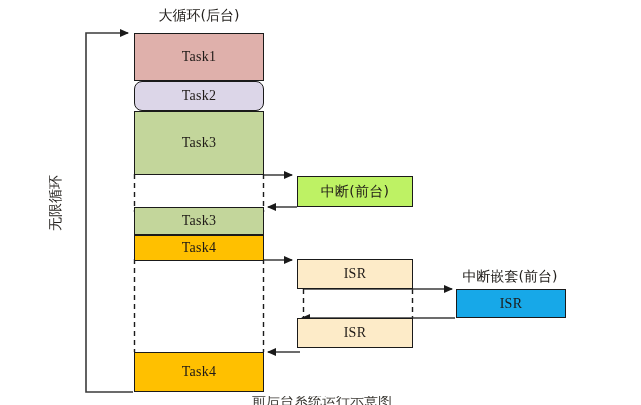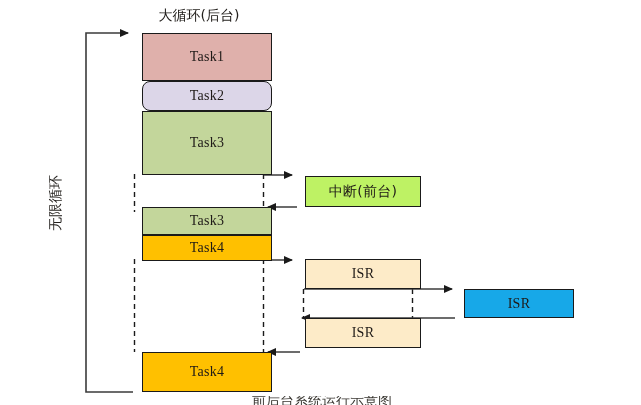--- a/index.html
+++ b/index.html
@@ -13,21 +13,20 @@
   #stage{position:absolute;inset:0;width:641px;height:312px;}
   .box{
     position:absolute;
     box-sizing:border-box;
     border:1.2px solid #1a1a1a;
     display:flex;align-items:center;justify-content:center;
     color:#1f1a17;
     font-size:14px;
     letter-spacing:.3px;
     white-space:nowrap;
-    margin-left:8px;
   }
   .label{
     position:absolute;
     color:#23201d;
     font-size:15px;
     white-space:nowrap;
     display:flex;align-items:center;justify-content:center;
   }
   .cjk{font-family:"DejaVu Sans","Liberation Sans",sans-serif;font-size:14px;}
   .vlabel{
@@ -80,20 +79,21 @@
 
     <path d="M304,289 L452,289" fill="none" stroke="#3b3b3b" stroke-width="1.5" marker-end="url(#ah)"></path>
 
     <path d="M455,318 L302,318" fill="none" stroke="#3b3b3b" stroke-width="1.5" marker-end="url(#ah)"></path>
 
     <path d="M300,352 L268,352" fill="none" stroke="#3b3b3b" stroke-width="1.5" marker-end="url(#ah)"></path>
   </svg>
 
   <div class="label cjk" style="left:136px;top:6px;width:126px;height:20px;">大循环(后台)</div>
 
+  <div class="label cjk" style="left:440px;top:267px;width:140px;height:20px;">中断嵌套(前台)</div>
 
   <div class="vlabel" style="left:56px;top:203px;width:76px;height:18px;transform:translate(-38px,-9px) rotate(-90deg);text-align:center;">无限循环</div>
 
   <div class="box" style="left:134px;top:33px;width:130px;height:48px;background:#dfb0ab;">Task1</div>
 
   <div class="box" style="left:134px;top:81px;width:130px;height:30px;background:#dcd6e8;border-radius:8px;">Task2</div>
 
   <div class="box" style="left:134px;top:111px;width:130px;height:64px;background:#c3d69b;">Task3</div>
 
   <div class="box" style="left:134px;top:207px;width:130px;height:28px;background:#c3d69b;">Task3</div>

